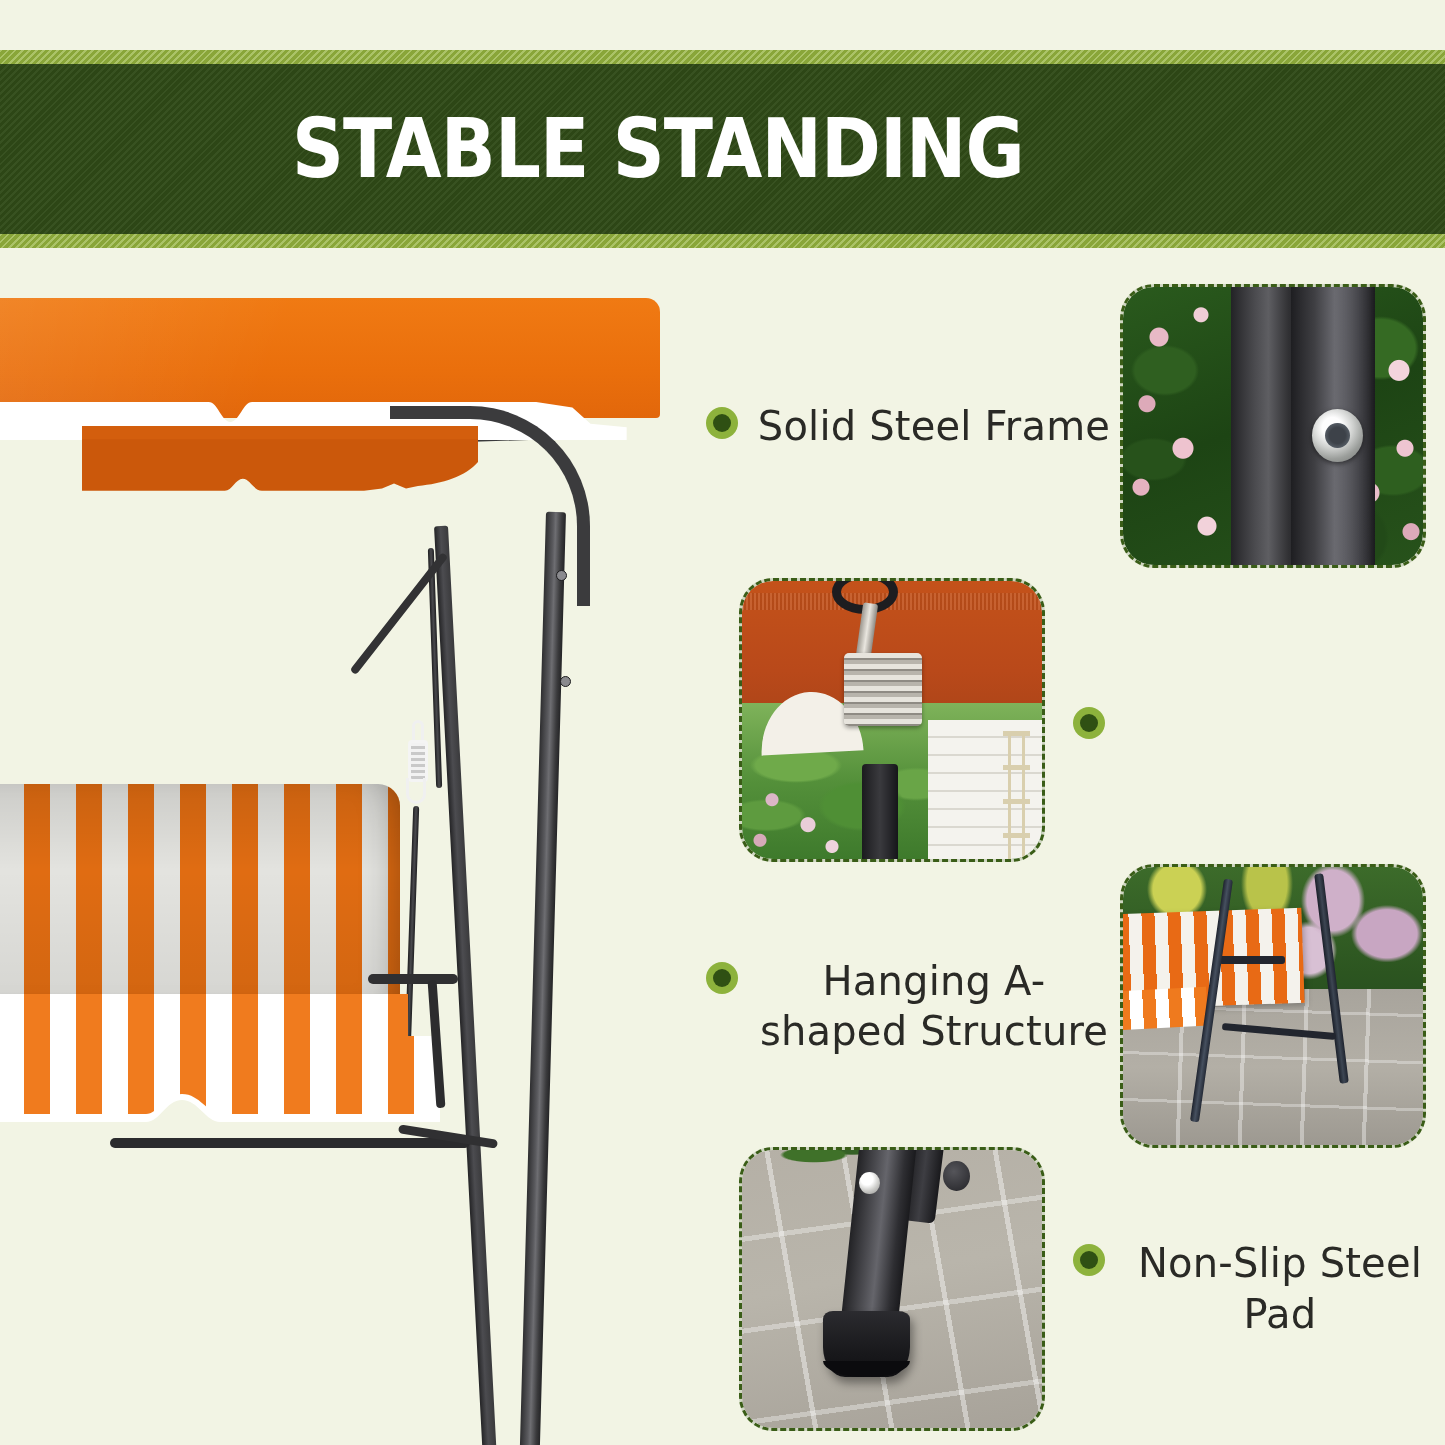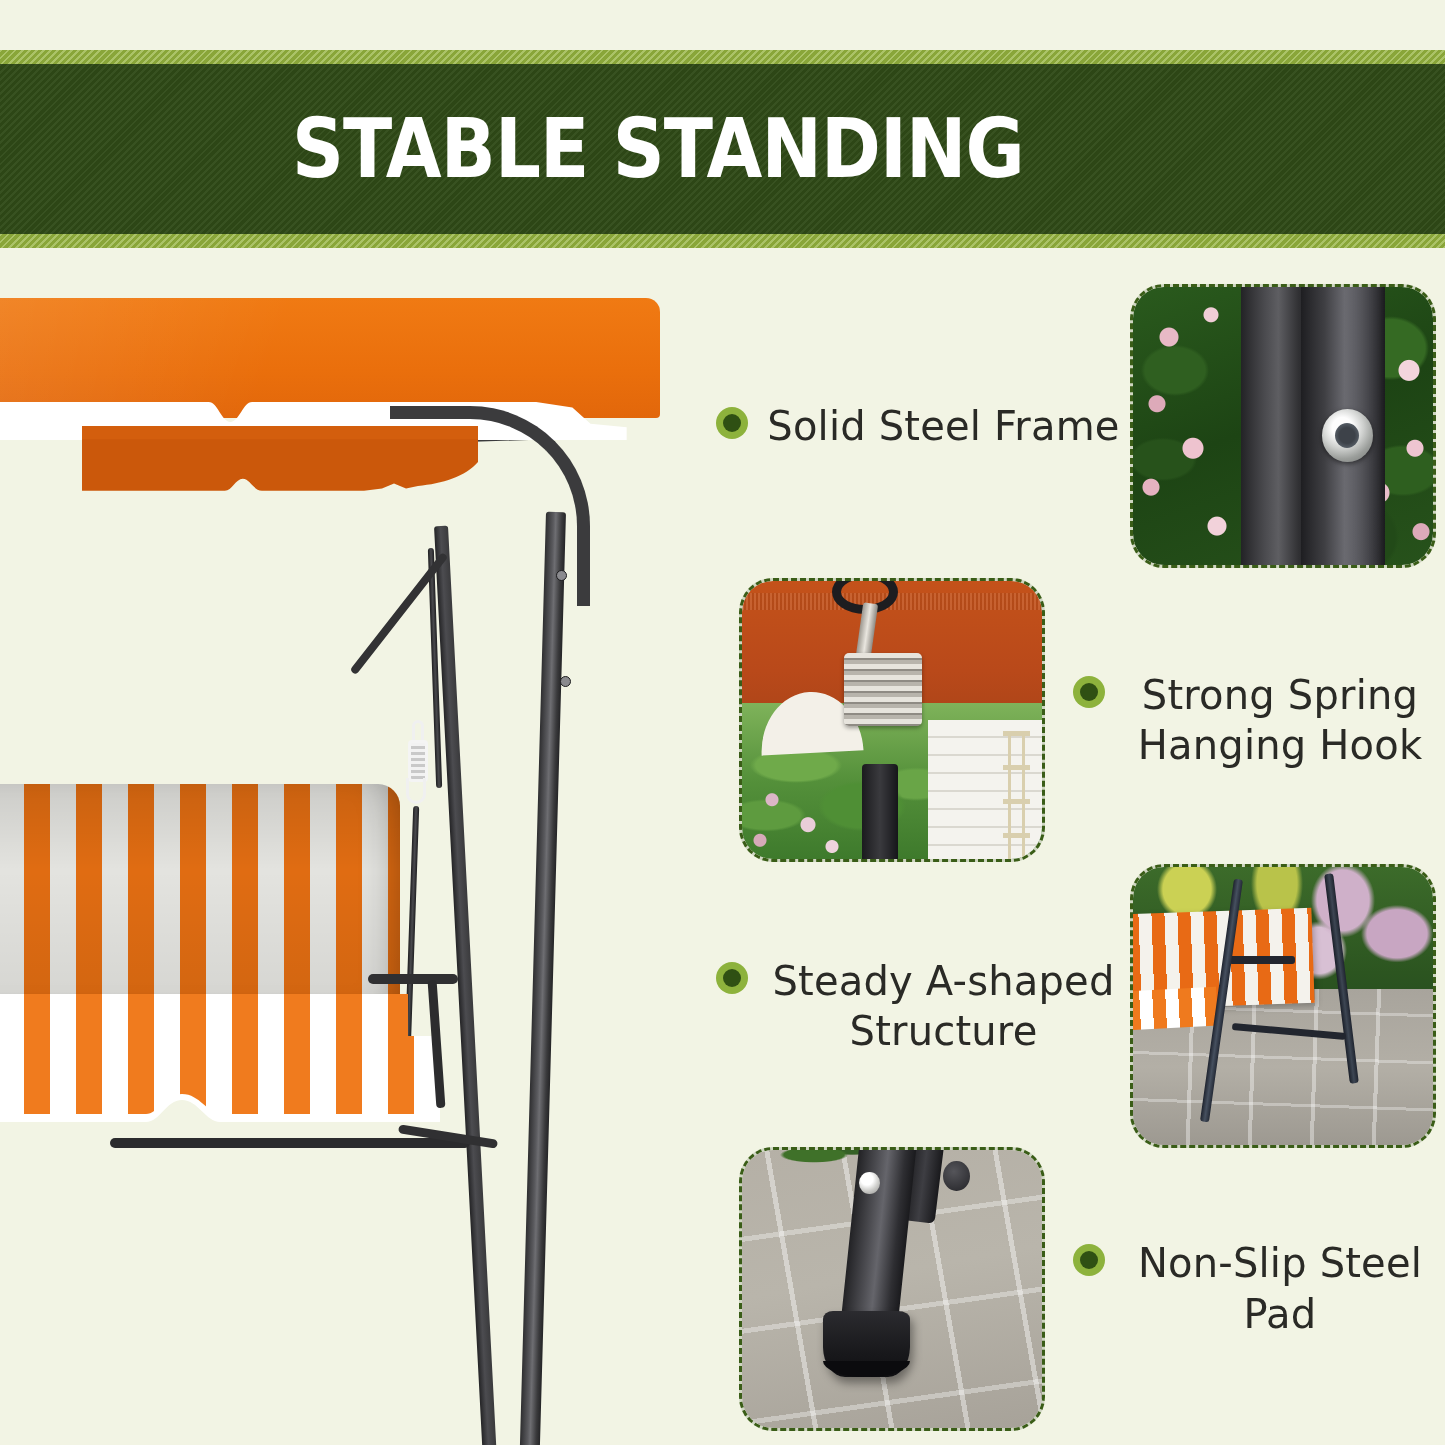--- a/index.html
+++ b/index.html
@@ -311,21 +311,21 @@
     position: absolute;
     width: 745px;
     display: flex;
     align-items: center;
   }
   .feature-row.r1 { top: 0px;   height: 300px; }
   .feature-row.r2 { top: 294px; height: 300px; }
   .feature-row.r3 { top: 580px; height: 300px; }
   .feature-row.r4 { top: 860px; height: 305px; }
 
-  .feature-row.photo-right { flex-direction: row; justify-content: center; }
+  .feature-row.photo-right { flex-direction: row; }
   .feature-row.photo-left  { flex-direction: row-reverse; }
 
   .label-cell {
     flex: 0 0 420px;
     display: flex;
     align-items: flex-start;
     padding: 0 6px;
   }
   .feature-row.photo-left .label-cell {
     flex: 0 0 400px;
@@ -759,21 +759,20 @@
           <div class="ph1-pole-b"></div>
           <div class="ph1-bolt"></div>
         </div>
       </div>
     </div>
   </div>
 
   <div class="feature-row r2 photo-left">
     <div class="label-cell">
       <span class="bullet"></span>
-      <span class="label-text">Strong Spring Hanging Hook</span>
     </div>
     <div class="photo-cell">
       <div class="photo-card">
         <div class="photo-inner">
           <div class="ph2-canopy">
             <div class="ph2-canopy-weave"></div>
           </div>
           <div class="ph2-garden"></div>
           <div class="ph2-wall"></div>
           <div class="ph2-trellis"></div>
@@ -783,21 +782,21 @@
           <div class="ph2-spring"></div>
           <div class="ph2-post"></div>
         </div>
       </div>
     </div>
   </div>
 
   <div class="feature-row r3 photo-right">
     <div class="label-cell">
       <span class="bullet"></span>
-      <span class="label-text">Steady A-shaped Structure</span>
+      <span class="label-text">Hanging A-shaped Structure</span>
     </div>
     <div class="photo-cell">
       <div class="photo-card">
         <div class="photo-inner">
           <div class="ph3-sky"></div>
           <div class="ph3-patio"></div>
           <div class="ph3-seat"></div>
           <div class="ph3-skirt"></div>
           <div class="ph3-arm"></div>
           <div class="ph3-leg-l"></div>

